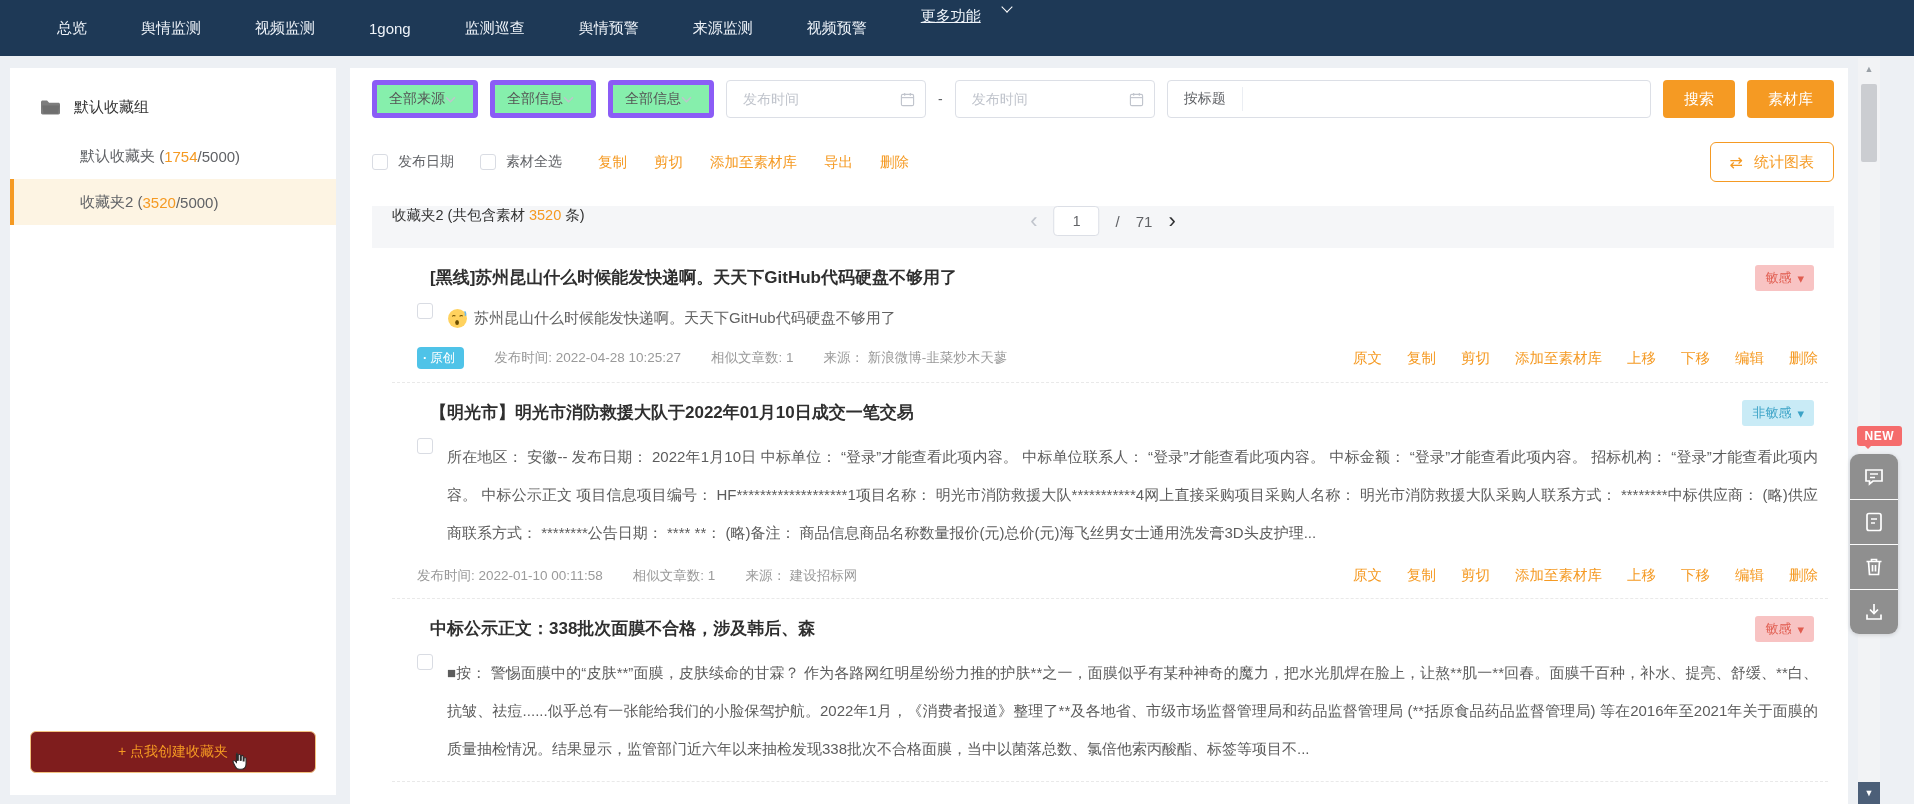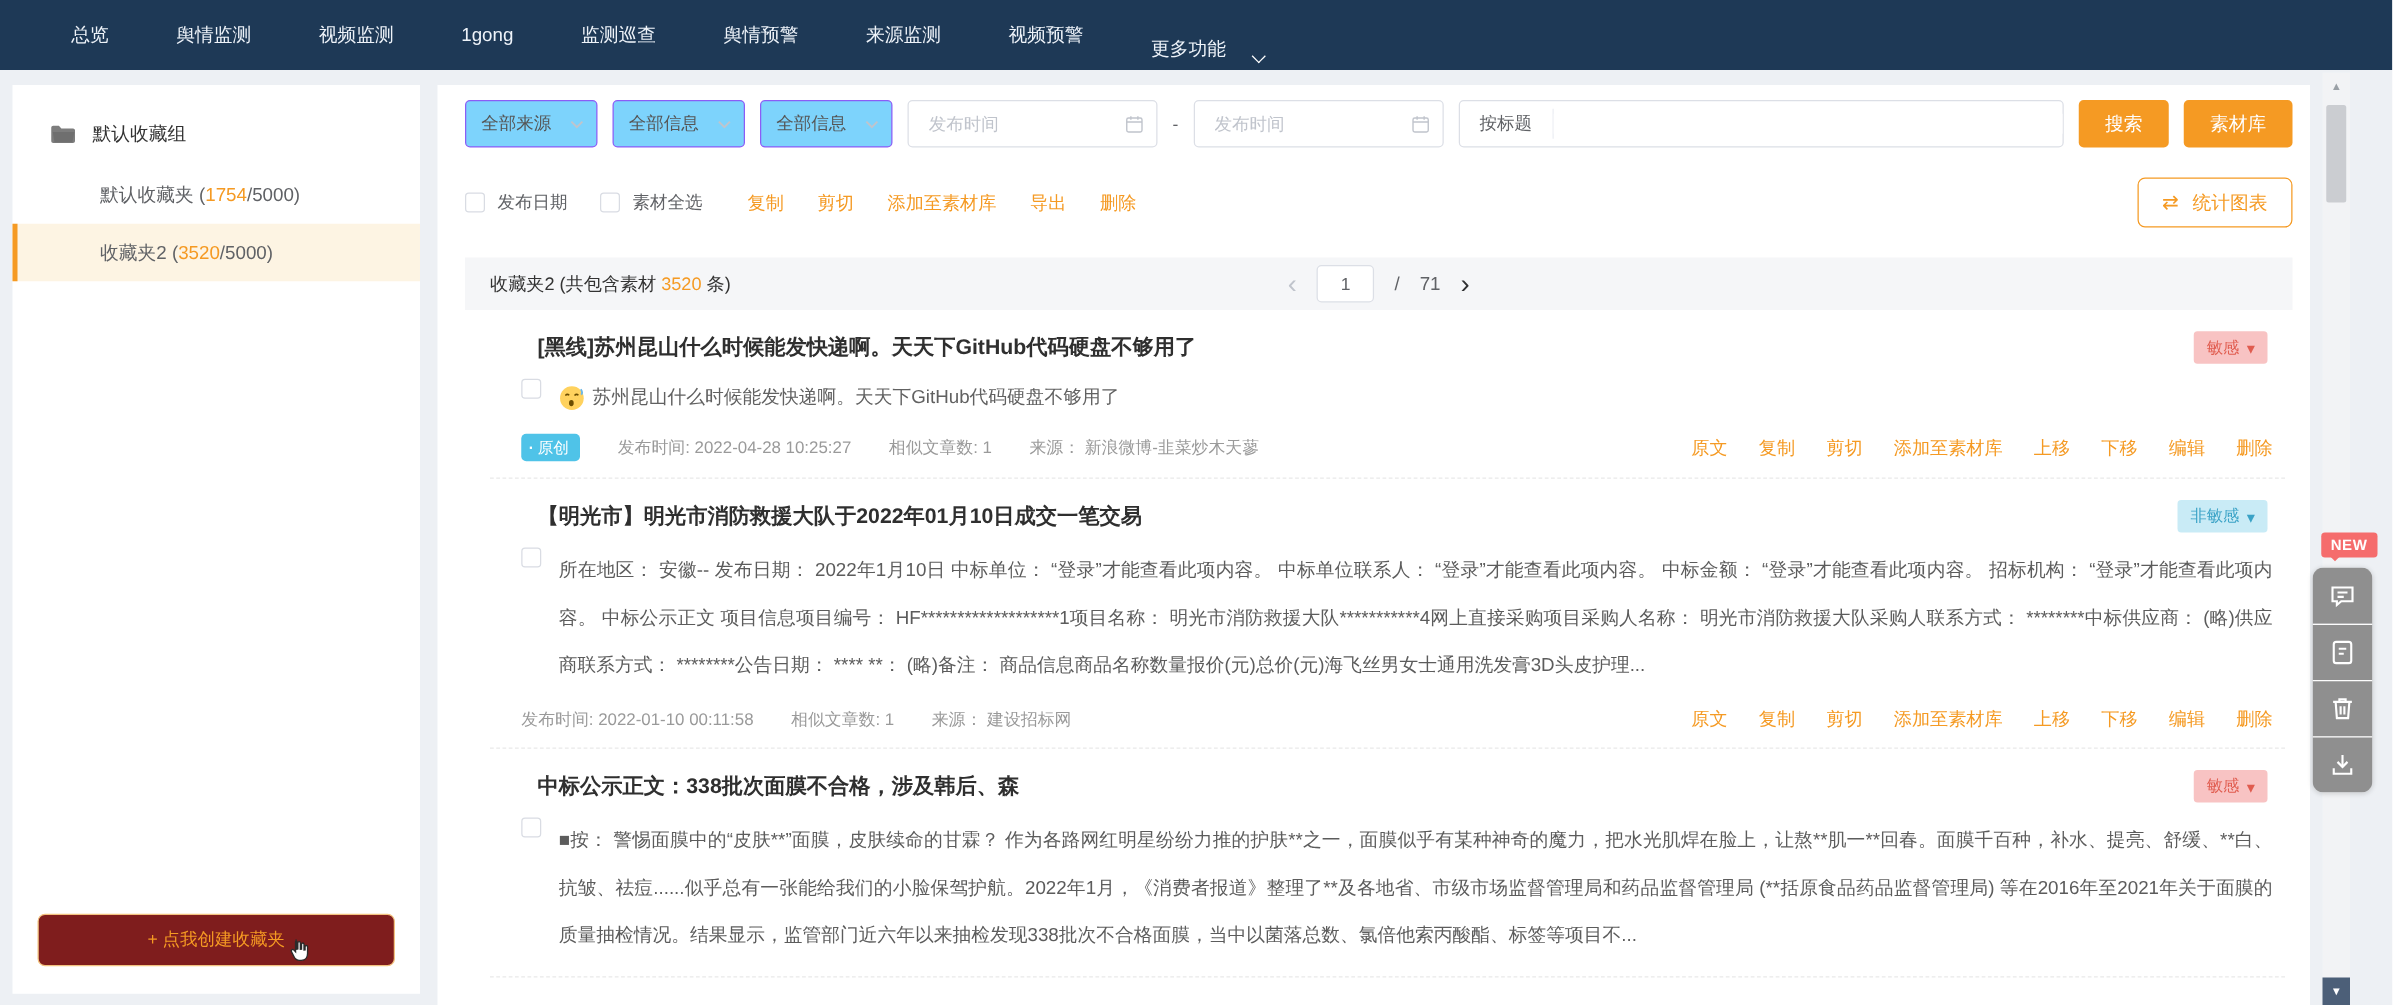--- a/index.html
+++ b/index.html
@@ -2,58 +2,58 @@
 <html><head>
 <meta charset="utf-8">
 <style>
   html,body{margin:0;padding:0;}
   body{font-family:"Liberation Sans",sans-serif;}
   .screen{position:relative;width:1914px;height:804px;overflow:hidden;background:#edf0f4;}
 
   
   .topnav{height:56px;background:#1e3956;display:flex;align-items:center;padding-left:30px;}
   .nav-item{color:#eef3f9;font-size:15px;padding:0 27px;height:42px;display:flex;align-items:center;cursor:pointer;white-space:nowrap;}
-  .nav-more{display:flex;align-items:flex-end;gap:22px;}
+  .nav-more{display:flex;align-items:flex-start;gap:22px;text-decoration:underline;}
   .navchev{width:7px;height:7px;border-right:1.6px solid #fff;border-bottom:1.6px solid #fff;transform:rotate(45deg);margin-top:-4px;display:inline-block;}
 
   .page{position:absolute;top:42px;left:0;right:0;bottom:0;}
 
   
   .sidebar{position:absolute;left:10px;top:26px;bottom:9px;width:326px;background:#fff;}
   .sb-group{display:flex;align-items:center;gap:13px;padding:30px 0 16px 30px;font-size:15px;color:#333;cursor:pointer;}
   .sb-item{height:46px;display:flex;align-items:center;padding-left:66px;font-size:15px;color:#606266;border-left:4px solid transparent;cursor:pointer;white-space:nowrap;}
   .sb-item.active{background:#fdf4e3;border-left-color:#f59a23;}
   .num{color:#f59a23;}
   .create-btn{position:absolute;left:20px;right:20px;bottom:22px;height:42px;border:1px solid #f2c27f;border-radius:6px;background:#7f1d1d;color:#f59a23;font-size:14px;cursor:pointer;font-family:inherit;}
   .cursor-icon{position:absolute;bottom:18px;left:218px;z-index:3;}
 
   
   .card{position:absolute;left:350px;right:66px;top:26px;bottom:0;background:#fff;padding:12px 14px 0 22px;overflow:hidden;}
 
   .filters{display:flex;align-items:center;gap:12px;}
-  .sel{width:106px;height:38px;box-sizing:border-box;border:1px solid #8b5cf6;border-radius:4px;display:flex;align-items:center;justify-content:space-between;padding:0 10px 0 12px;font-size:14px;color:#555;background:#7dd3fc;cursor:pointer;flex:none;}
+  .sel{width:106px;height:38px;box-sizing:border-box;border:5px solid #8b5cf6;border-radius:4px;display:flex;align-items:center;padding:0 10px 0 12px;font-size:14px;color:#555;background:#86efac;cursor:pointer;flex:none;}
   .date{width:200px;height:38px;box-sizing:border-box;border:1px solid #dcdfe6;border-radius:4px;display:flex;align-items:center;padding:0 10px 0 14px;background:#fff;flex:none;}
   .date input{border:0;outline:0;flex:1;font-size:14px;font-family:inherit;color:#606266;min-width:0;}
   .date input::placeholder{color:#c0c4cc;}
   .dash{color:#606266;font-size:14px;}
   .kw{flex:1;height:38px;box-sizing:border-box;border:1px solid #dcdfe6;border-radius:4px;display:flex;align-items:center;background:#fff;min-width:0;}
   .kw-label{padding:0 16px;font-size:14px;color:#606266;border-right:1px solid #ebeef3;height:24px;display:flex;align-items:center;flex:none;}
   .kw input{flex:1;border:0;outline:0;font-size:14px;padding:0 12px;font-family:inherit;min-width:0;}
   .btn{height:38px;border:0;border-radius:4px;background:#f59a23;color:#fff;font-size:15px;padding:0 21px;cursor:pointer;flex:none;font-family:inherit;}
 
   .bulkbar{display:flex;align-items:center;margin-top:24px;height:40px;}
   .cb{width:16px;height:16px;box-sizing:border-box;border:1px solid #d9dce3;border-radius:3px;background:#fff;flex:none;cursor:pointer;}
   .cb-label{font-size:14px;color:#606266;margin-left:10px;cursor:pointer;}
   .gap26{width:26px;flex:none;}
   .blk-links{display:flex;gap:27px;margin-left:36px;}
   .lnk{color:#f59a23;font-size:14.5px;cursor:pointer;white-space:nowrap;}
   .stats-btn{margin-left:auto;height:40px;box-sizing:border-box;border:1px solid #f59a23;color:#f59a23;background:#fff;border-radius:6px;font-size:15px;display:flex;align-items:center;gap:11px;padding:0 19px;cursor:pointer;font-family:inherit;}
   .swap-ic{font-size:16px;}
 
-  .list-head{margin-top:24px;height:42px;background:#f5f6f8;display:flex;align-items:center;padding:0 20px;position:relative;font-size:14.5px;color:#333;}
+  .list-head{margin-top:24px;height:42px;background:#f5f6f8;display:flex;padding:0 20px;position:relative;font-size:14.5px;color:#333;}
   .pagi{position:absolute;left:50%;transform:translateX(-50%);display:flex;align-items:center;gap:16px;font-size:15px;color:#606266;}
   .pg-prev{color:#c0c4cc;font-size:22px;cursor:default;line-height:1;}
   .pg-next{color:#303133;font-size:22px;cursor:pointer;line-height:1;}
   .pg-box{width:46px;height:30px;box-sizing:border-box;border:1px solid #dcdfe6;border-radius:4px;text-align:center;font-size:14px;color:#606266;background:#fff;font-family:inherit;}
 
   
   .item{margin:0 6px 0 20px;padding:17px 10px 13px 25px;border-bottom:1px dashed #e9e9e9;}
   .t-row{display:flex;align-items:flex-start;justify-content:space-between;padding-left:13px;}
   .i-title{font-size:17px;font-weight:bold;color:#2f2f2f;line-height:26px;cursor:pointer;}
   .badge{flex:none;margin-left:20px;margin-right:4px;font-size:13px;padding:4px 10px;border-radius:3px;display:inline-flex;gap:6px;align-items:center;cursor:pointer;white-space:nowrap;}

